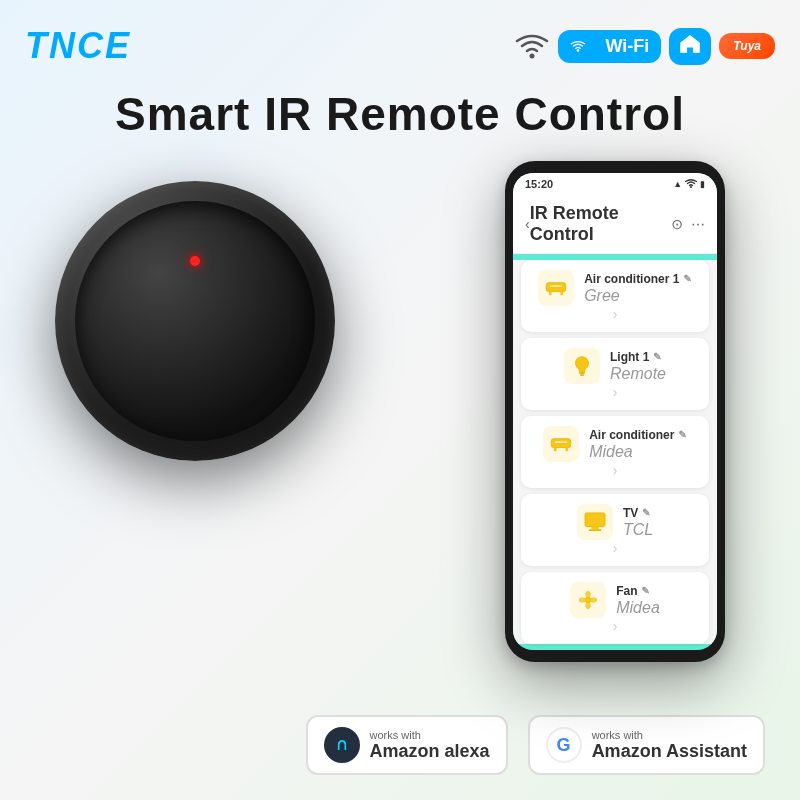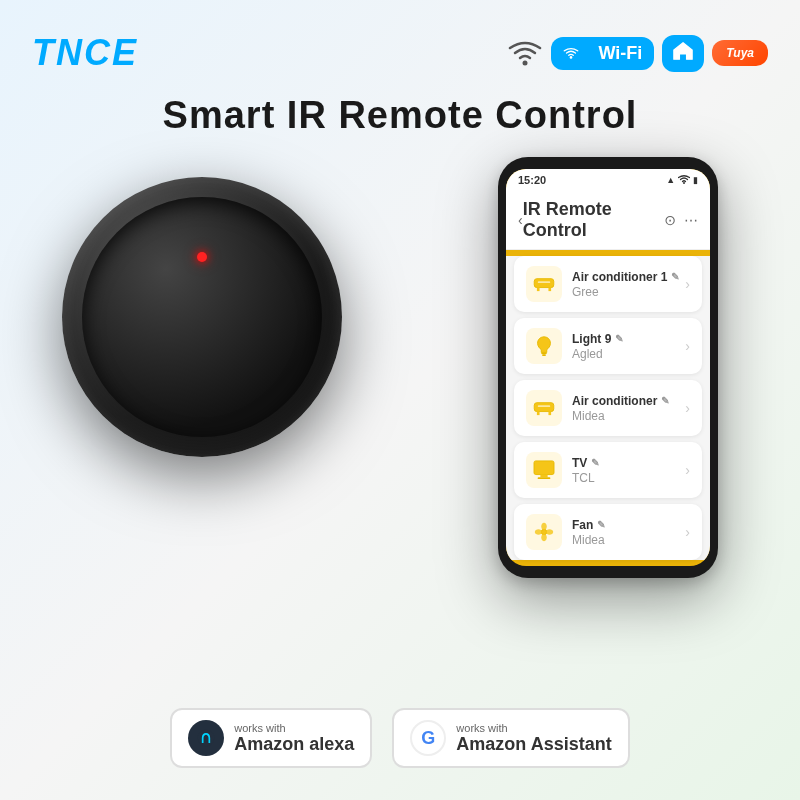--- a/index.html
+++ b/index.html
@@ -13,21 +13,21 @@
     }
 
     .container {
       width: 800px;
       height: 800px;
       background: linear-gradient(135deg, #e8f4fd 0%, #f5f5f5 50%, #e8f5e8 100%);
       position: relative;
       display: flex;
       flex-direction: column;
       align-items: center;
-      padding: 32px;
+      padding: 25px;
     }
 
     
     .header {
       width: 100%;
       display: flex;
       justify-content: space-between;
       align-items: center;
       margin-bottom: 10px;
     }
@@ -72,21 +72,21 @@
       border-radius: 12px;
       padding: 6px 14px;
       color: white;
       font-size: 12px;
       font-weight: bold;
       font-style: italic;
     }
 
     
     .main-title {
-      font-size: 38px;
+      font-size: 46px;
       font-weight: 900;
       color: #1a1a1a;
       text-align: center;
       margin: 10px 0 20px 0;
       letter-spacing: 1px;
     }
 
     
     .main-content {
       width: 100%;
@@ -154,21 +154,21 @@
     .phone-mockup {
       width: 220px;
       background: #1a1a1a;
       border-radius: 30px;
       padding: 12px 8px;
       box-shadow: 0 20px 60px rgba(0,0,0,0.4), 0 5px 15px rgba(0,0,0,0.2);
       position: relative;
     }
 
     .phone-screen {
-      background: #eab308;
+      background: #5eead4;
       border-radius: 20px;
       overflow: hidden;
     }
 
     .phone-status-bar {
       background: white;
       padding: 5px 12px;
       display: flex;
       justify-content: space-between;
       align-items: center;
@@ -216,20 +216,21 @@
 
     .device-item {
       background: white;
       margin: 6px 8px;
       border-radius: 10px;
       padding: 10px 12px;
       display: flex;
       align-items: center;
       justify-content: space-between;
       box-shadow: 0 1px 4px rgba(0,0,0,0.08);
+      flex-direction: column;
     }
 
     .device-item-left {
       display: flex;
       align-items: center;
       gap: 10px;
     }
 
     .device-icon-box {
       width: 36px;
@@ -255,35 +256,36 @@
       align-items: center;
       gap: 4px;
     }
 
     .device-edit {
       color: #999;
       font-size: 10px;
     }
 
     .device-brand {
-      font-size: 12px;
+      font-size: 16px;
       color: #999;
       margin-top: 1px;
+      font-style: italic;
     }
 
     .device-chevron {
       color: #ccc;
       font-size: 14px;
     }
 
     
     .bottom-section {
       width: 100%;
       display: flex;
-      justify-content: center;
+      justify-content: flex-end;
       gap: 20px;
       margin-top: 20px;
       padding: 0 10px;
     }
 
     .voice-badge {
       background: white;
       border: 2px solid #ddd;
       border-radius: 12px;
       padding: 10px 16px;
@@ -442,24 +444,24 @@
               <div class="device-item-left">
                 <div class="device-icon-box">
                   <svg width="22" height="22" viewBox="0 0 24 24">
                     <path d="M12 2 C8 2 5 5 5 9 C5 12 7 14.5 9 16 L9 19 L15 19 L15 16 C17 14.5 19 12 19 9 C19 5 16 2 12 2Z" fill="#f5c518" stroke="#e6b800" stroke-width="1"></path>
                     <rect x="9" y="19" width="6" height="2" rx="1" fill="#e6b800"></rect>
                     <rect x="10" y="21" width="4" height="2" rx="1" fill="#e6b800"></rect>
                   </svg>
                 </div>
                 <div class="device-info">
                   <div class="device-name">
-                    <span>Light 9</span>
+                    <span>Light 1</span>
                     <span class="device-edit">✎</span>
                   </div>
-                  <div class="device-brand">Agled</div>
+                  <div class="device-brand">Remote</div>
                 </div>
               </div>
               <span class="device-chevron">›</span>
             </div>
 
             <div class="device-item">
               <div class="device-item-left">
                 <div class="device-icon-box">
                   <svg width="22" height="16" viewBox="0 0 24 18">
                     <rect x="1" y="3" width="22" height="10" rx="3" fill="#f5c518" stroke="#e6b800" stroke-width="1"></rect>

